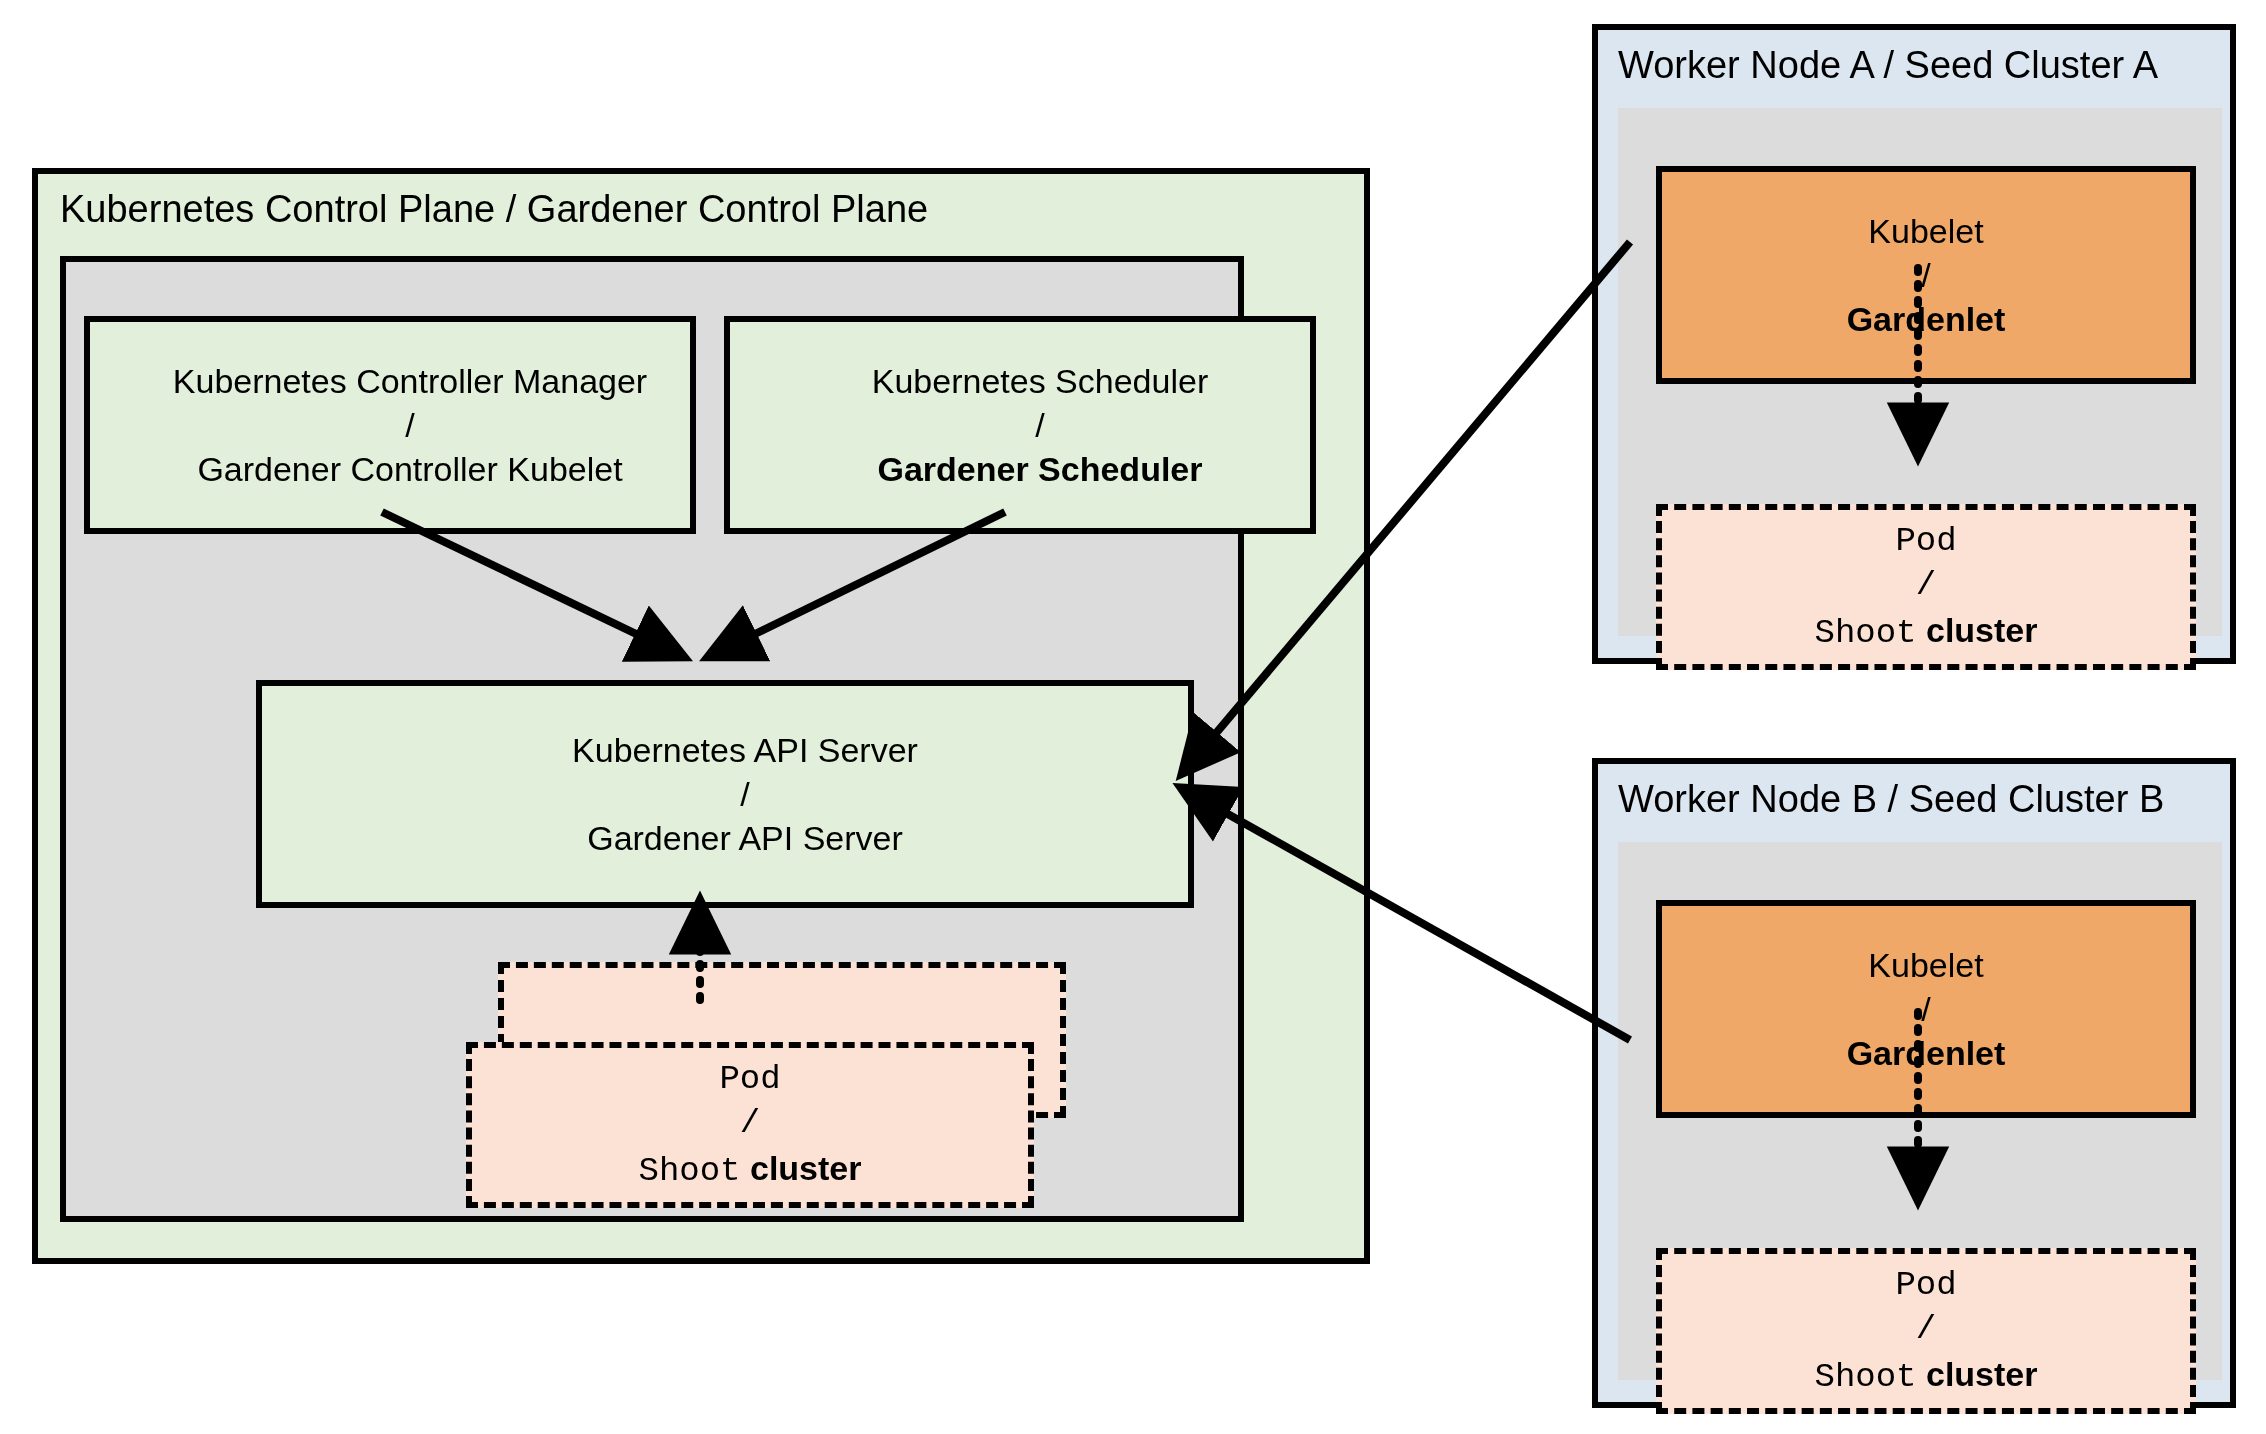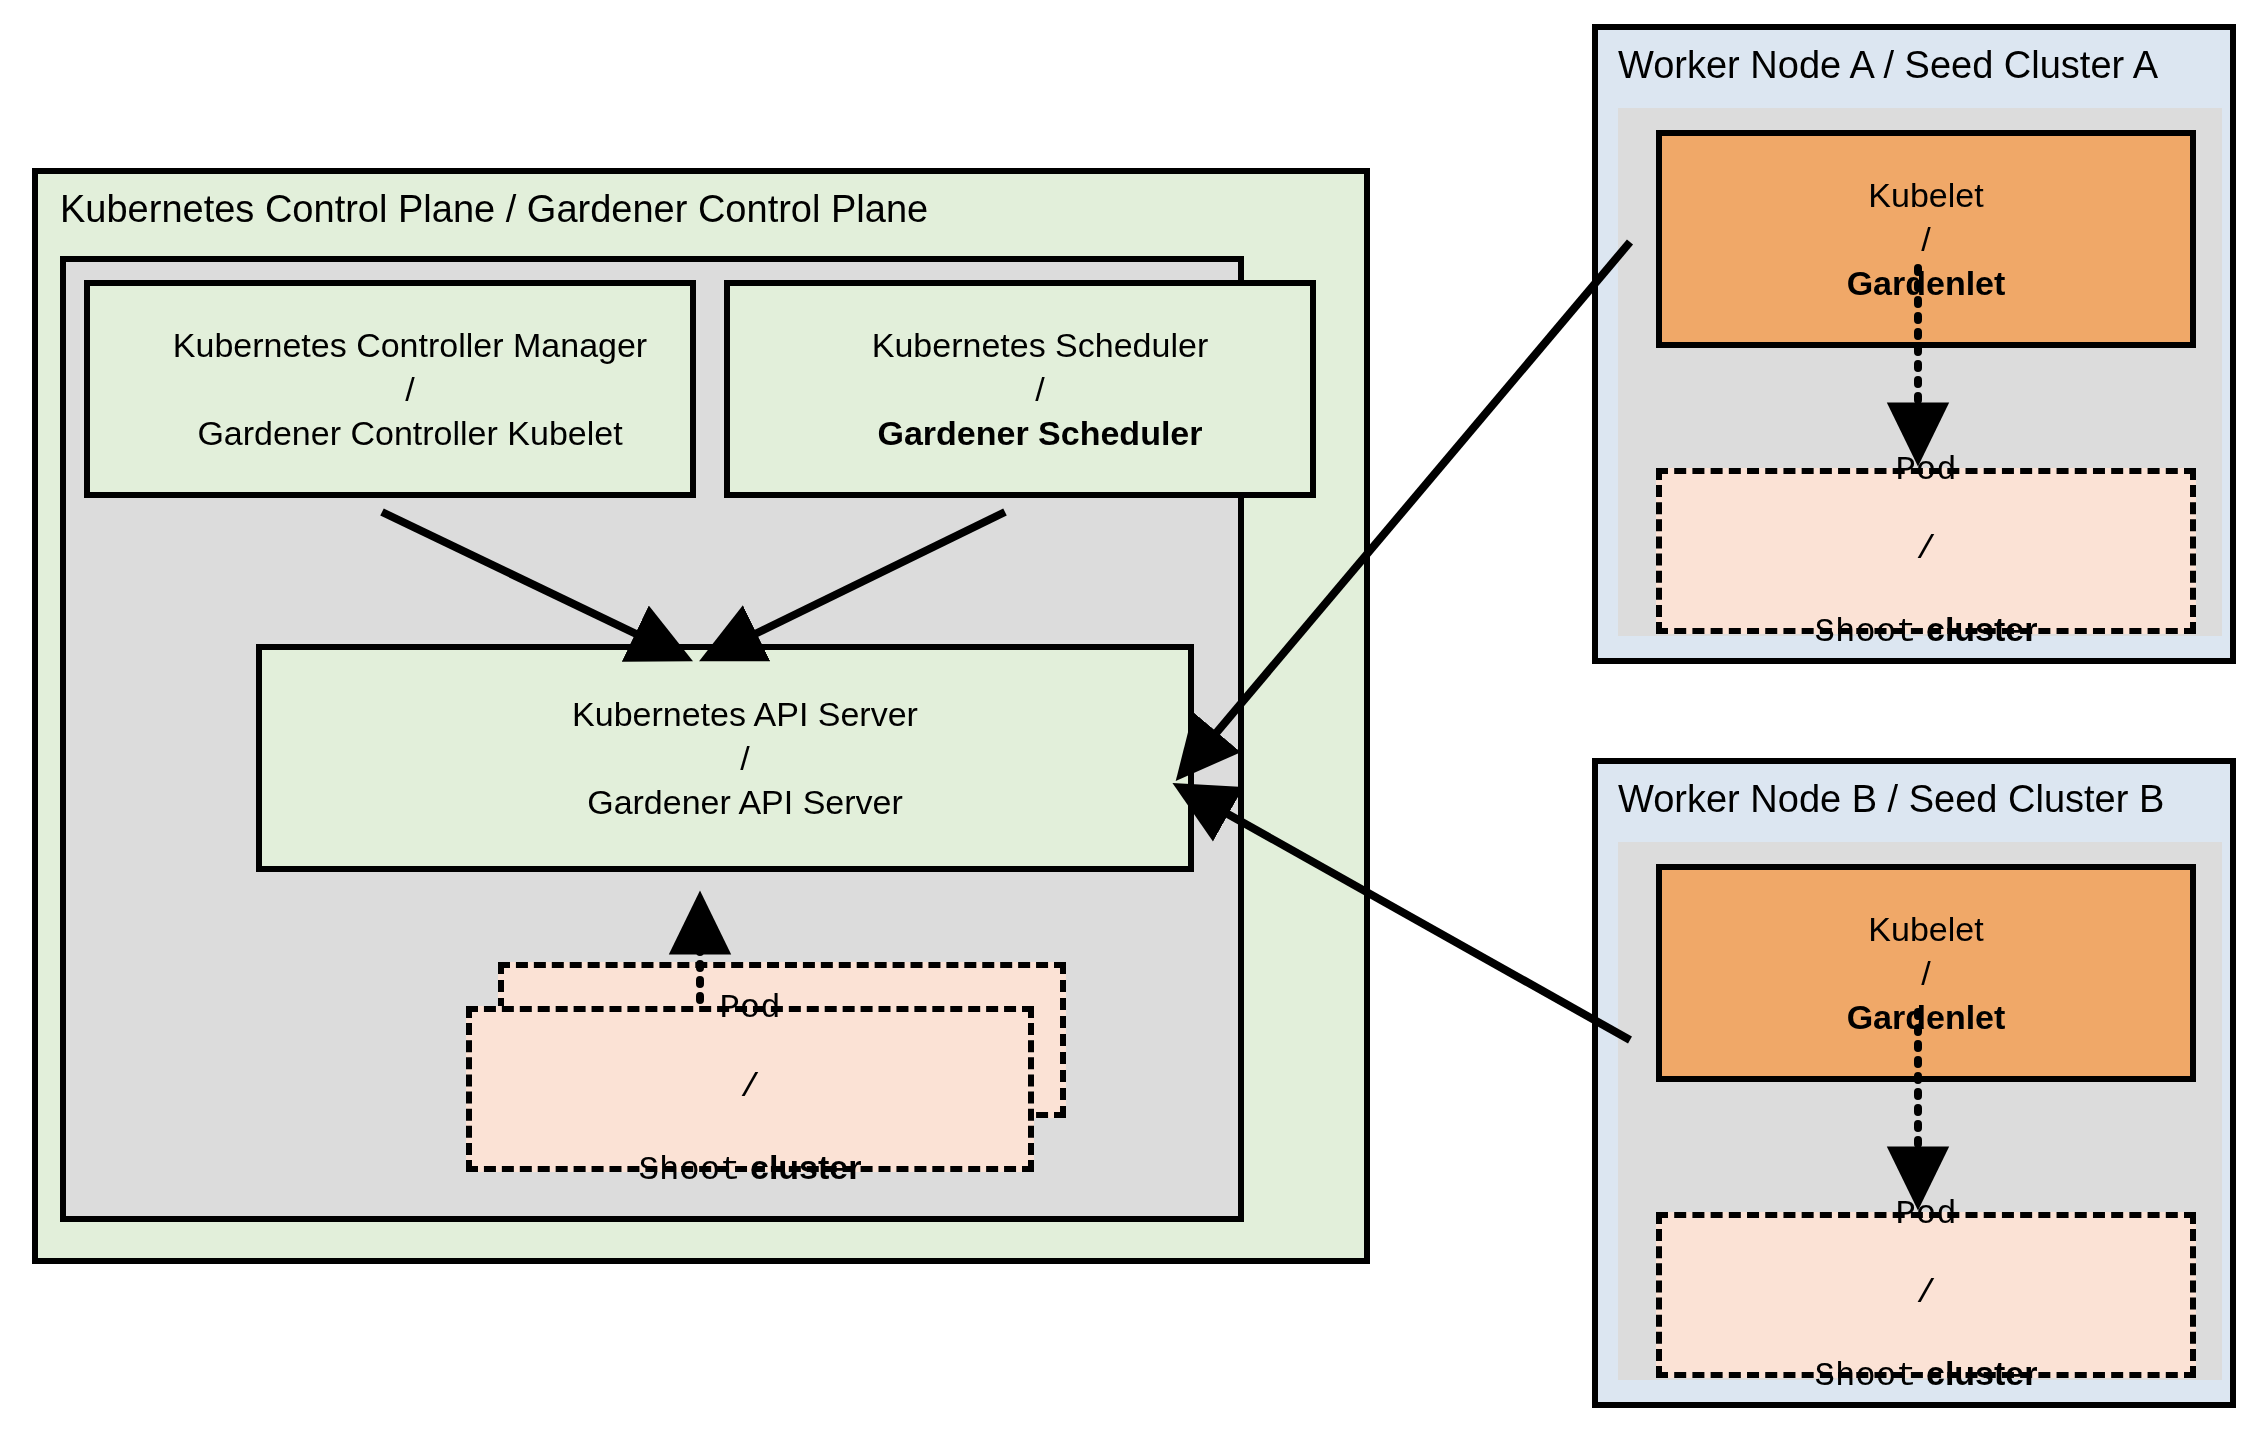--- a/index.html
+++ b/index.html
@@ -12,27 +12,27 @@
   
   .solid{border:6px solid #000;}
   .dashed{border:6px dashed #000;}
 
   .green{background:#e2efda;padding-left:40px;}
   .gray{background:#dcdcdc;}
   .blue{background:#dce6f1;}
   .orange{background:#f0a868;}
   .peach{background:#fbe2d5;}
 
-  .ctr{display:flex;align-items:center;justify-content:center;text-align:center;}
+  .ctr{display:flex;align-items:center;justify-content:center;text-align:center;margin-top:36px;}
   .lines{display:flex;flex-direction:column;align-items:center;justify-content:center;
          line-height:1.30;text-align:center;width:100%;}
 
   .t-title{font-size:38px;}
   .t-box{font-size:34px;}
-  .t-pod{font-size:34px;gap:35px;}
+  .t-pod{font-size:34px;}
   .mono{font-family:"Liberation Mono", monospace;}
   .bold{font-weight:bold;}
 
   svg.overlay{position:absolute;left:0;top:0;width:2266px;height:1434px;pointer-events:none;}
 </style>
 </head>
 <body>
 
 <div class="abs solid green" style="left:32px;top:168px;width:1338px;height:1096px;">
   <div class="abs t-title" style="left:22px;top:14px;white-space:nowrap;">Kubernetes Control Plane / Gardener Control Plane</div>

